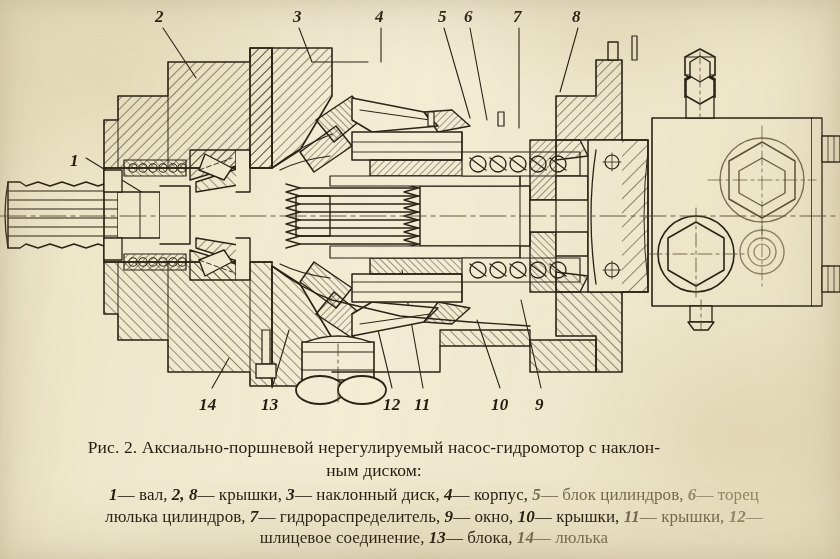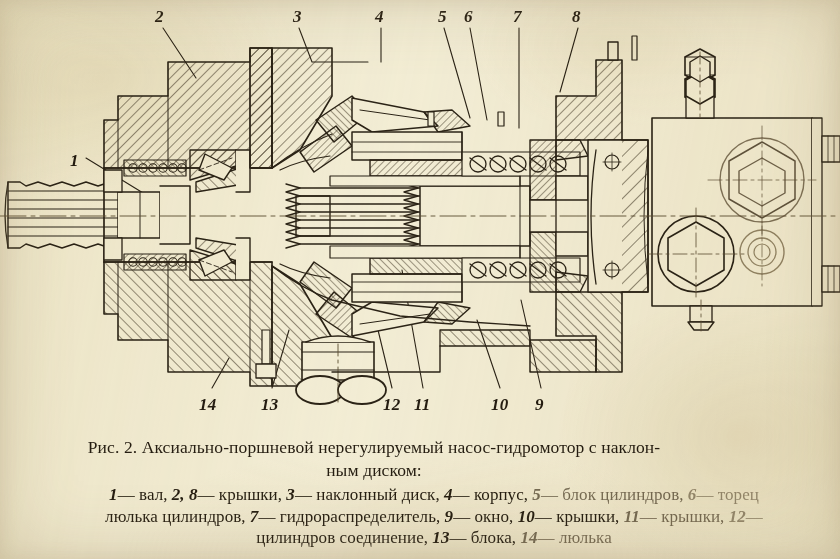--- a/index.html
+++ b/index.html
@@ -439,19 +439,19 @@
   </div>
 
   <div id="legend">
     <div class="leg-line">
       <span><i>1</i><span>— </span><span>вал, </span></span><span><i>2, 8</i><span>— </span><span>крышки, </span></span><span><i>3</i><span>— </span><span>наклонный диск, </span></span><span><i>4</i><span>— </span><span>корпус, </span></span><span class="fade1"><i>5</i><span>— </span><span>блок цилиндров, </span></span><span class="fade2"><i>6</i><span>— </span><span>торец</span></span>
     </div>
     <div class="leg-line">
       <span><span>люлька цилиндров, </span></span><span><i>7</i><span>— </span><span>гидрораспределитель, </span></span><span><i>9</i><span>— </span><span>окно, </span></span><span><i>10</i><span>— </span><span>крышки, </span></span><span class="fade1"><i>11</i><span>— </span><span>крышки, </span></span><span class="fade2"><i>12</i><span>—</span><span></span></span>
     </div>
     <div class="leg-line">
-      <span><span>цилиндров соединение, </span></span><span><i>13</i><span>— </span><span>блока, </span></span><span class="fade1"><i>14</i><span>— </span><span>люлька</span></span>
+      <span><span>шлицевое соединение, </span></span><span><i>13</i><span>— </span><span>блока, </span></span><span class="fade1"><i>14</i><span>— </span><span>люлька</span></span>
     </div>
   </div>
 
   <div id="grain"></div>
   <div id="vignette"></div>
 </div>
 
 </body></html>

